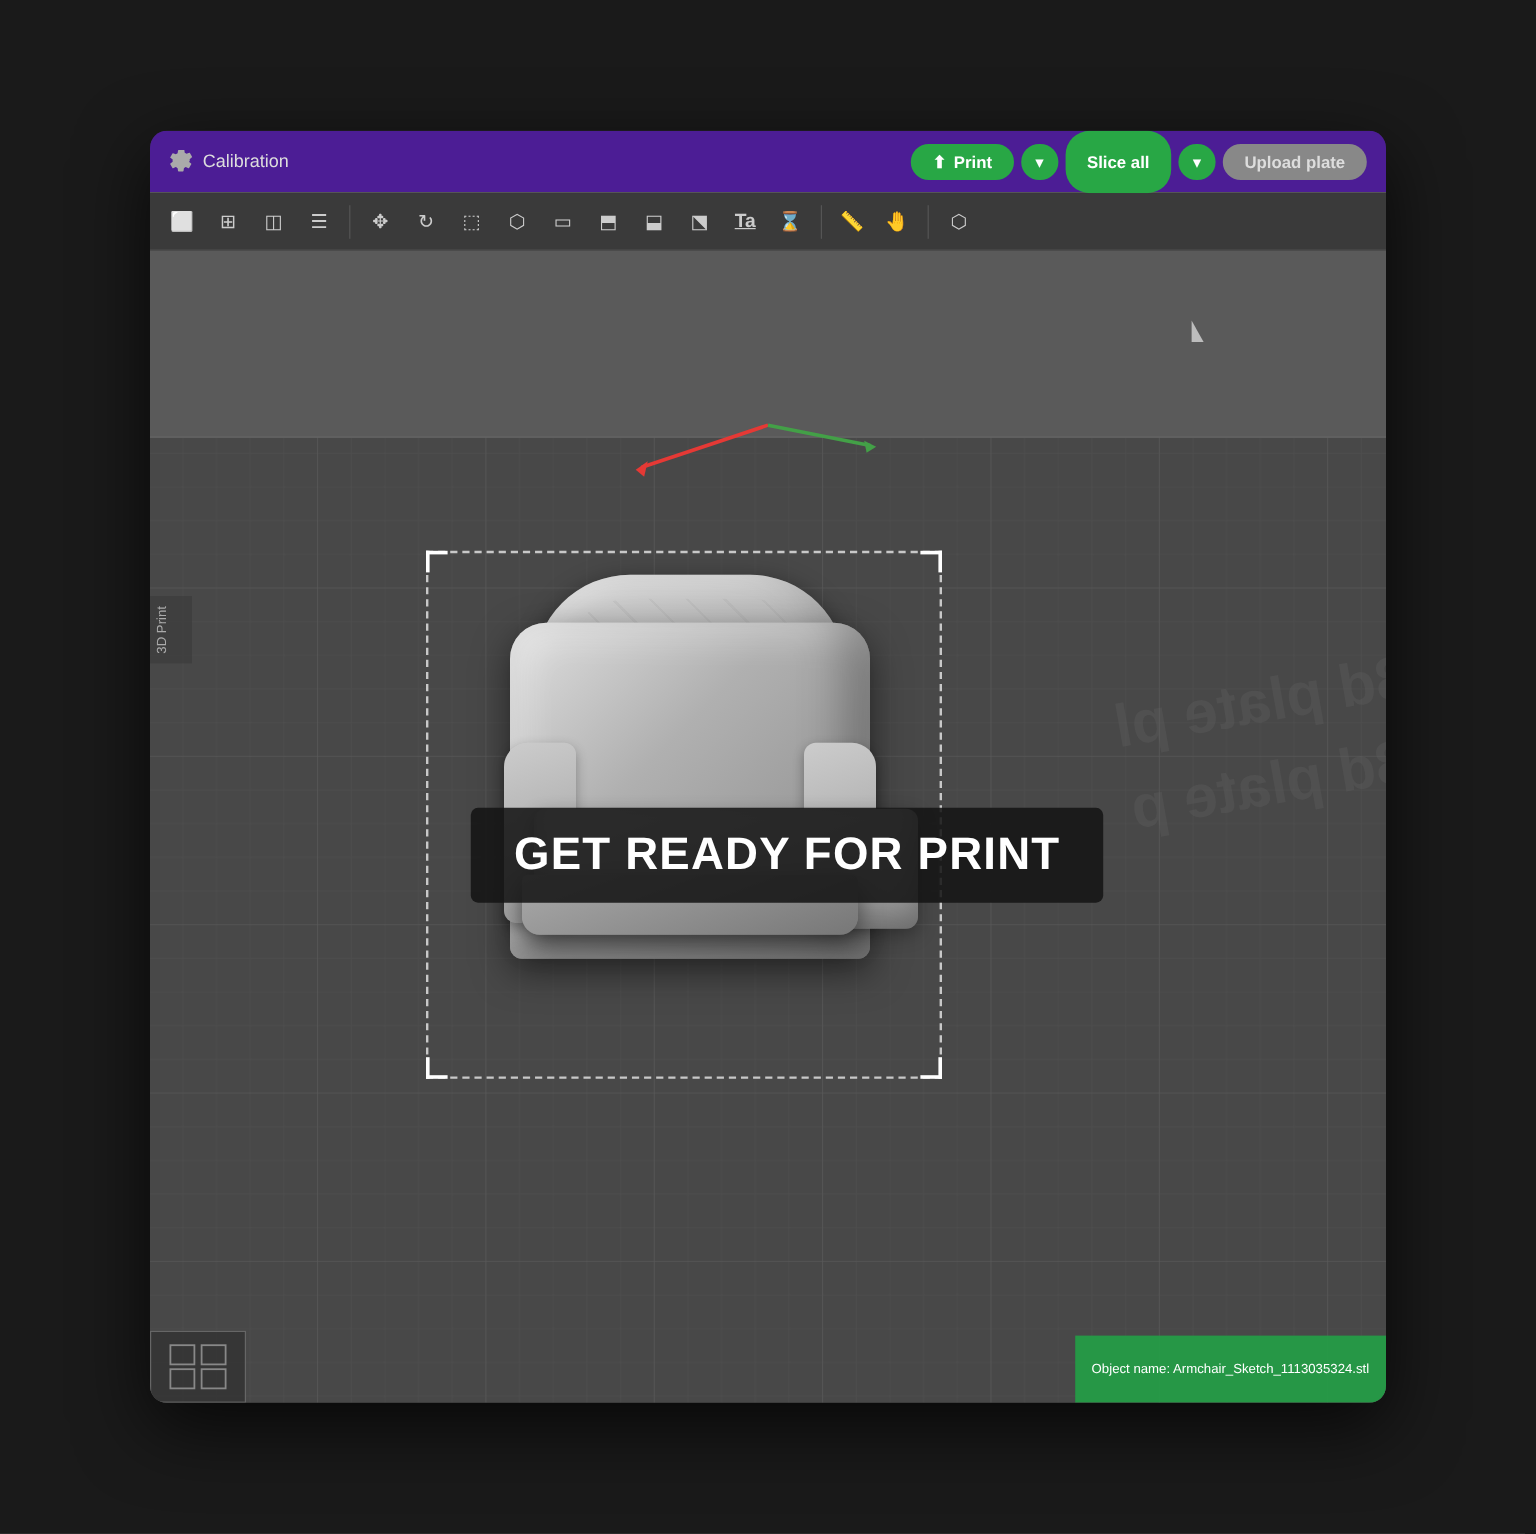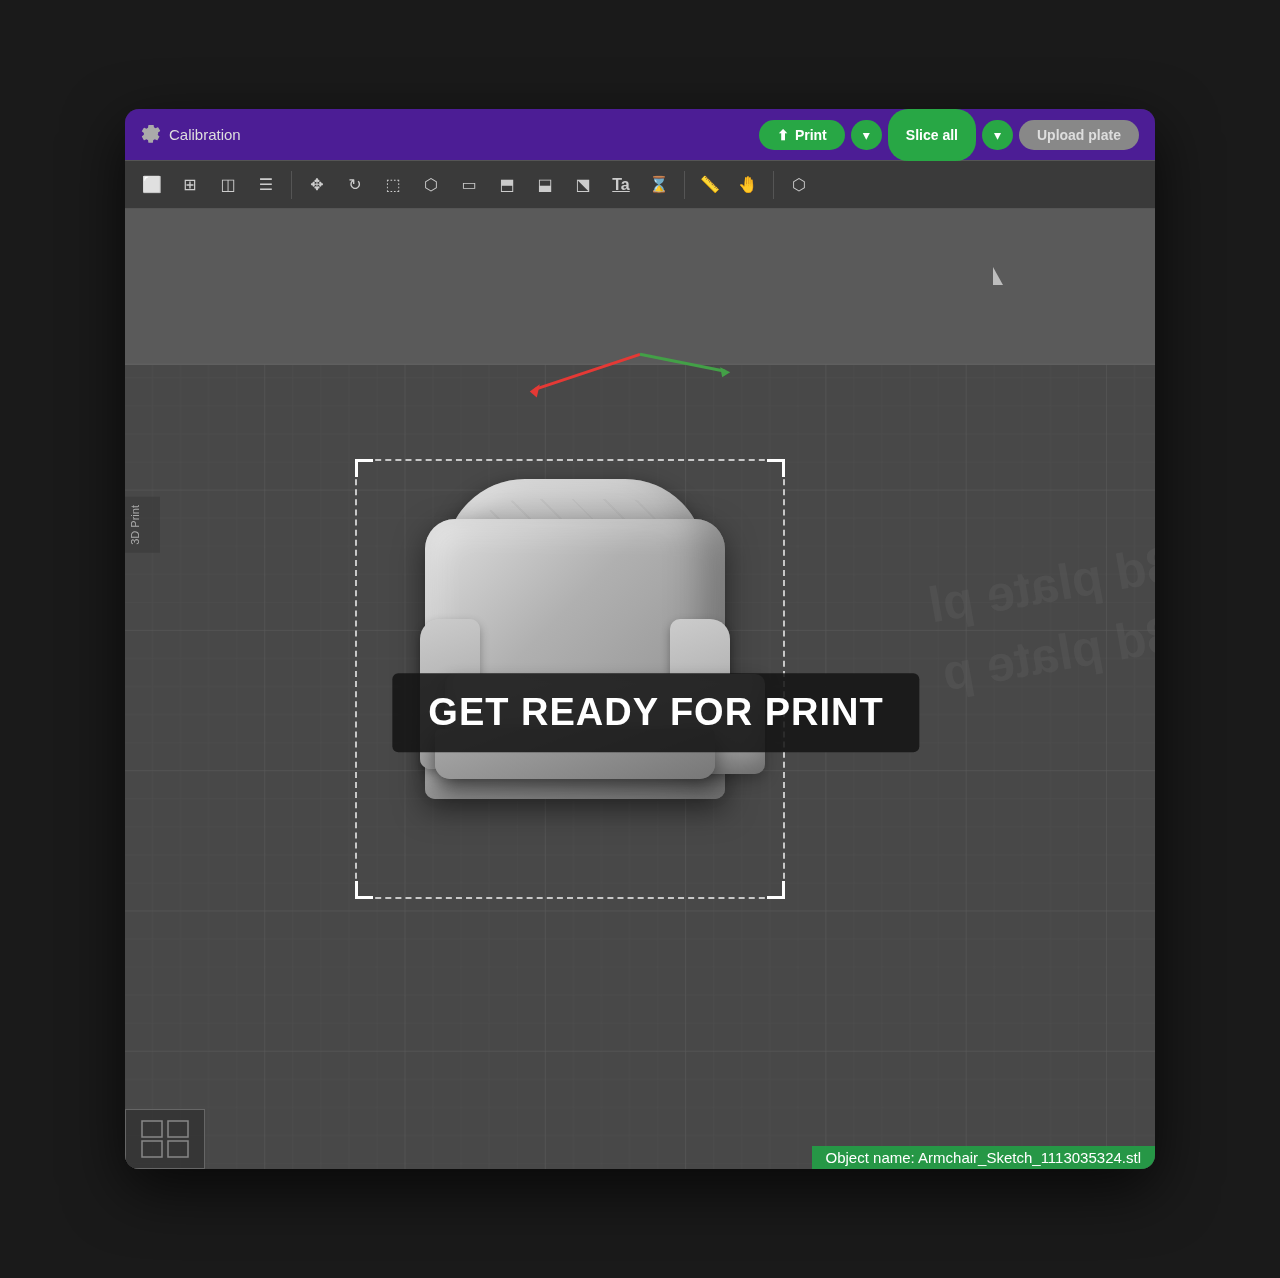--- a/index.html
+++ b/index.html
@@ -141,22 +141,22 @@
       width: 100%;
       height: 100%;
     }
     
     .status-bar {
       position: absolute;
       bottom: 0;
       right: 0;
       background: rgba(34, 160, 70, 0.9);
       color: white;
-      font-size: 15px;
-      padding: 3px 14px;
+      font-size: 11px;
+      padding: 22px 14px;
       border-radius: 0;
     }
     
     .banner {
       position: absolute;
       top: 50%;
       left: 50%;
       transform: translate(-50%, -20%);
       background: rgba(20, 20, 20, 0.88);
       color: white;

